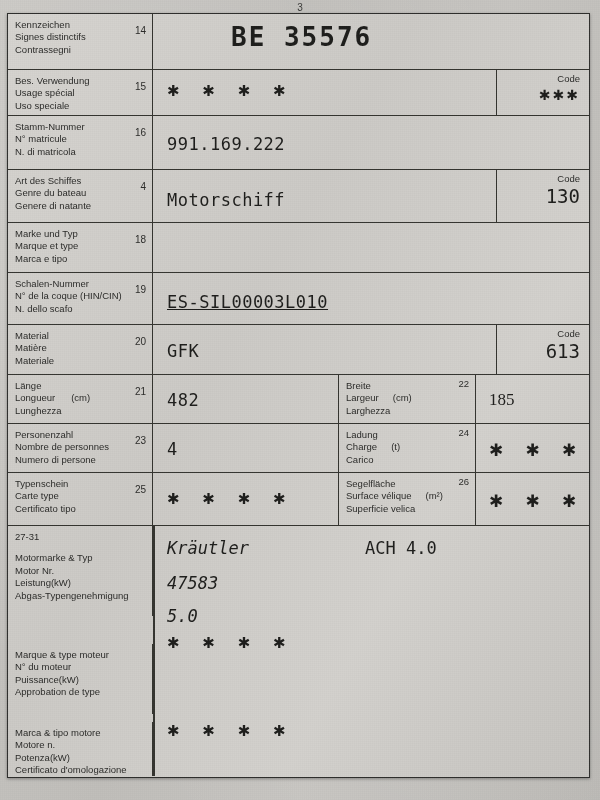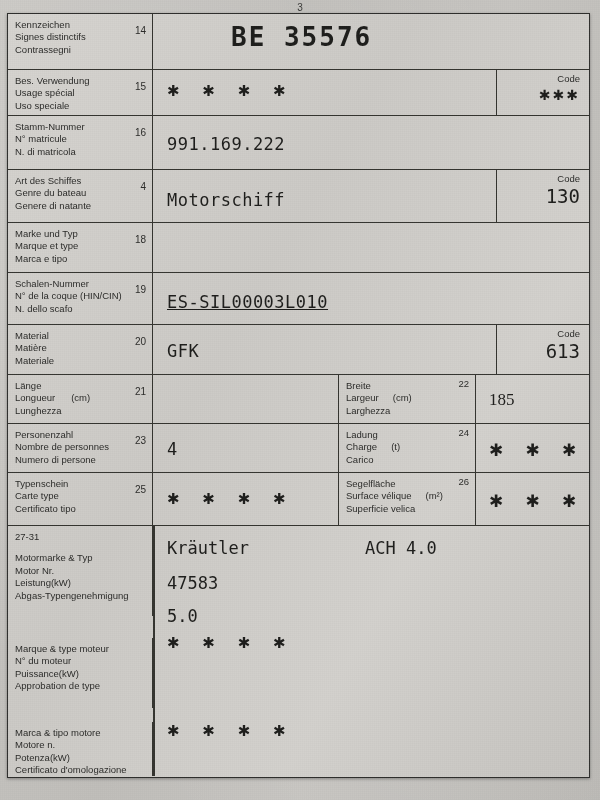--- a/index.html
+++ b/index.html
@@ -184,21 +184,21 @@
     left: 145px;
     right: 0;
     top: 0;
     bottom: 0;
     padding-left: 14px;
     box-sizing: border-box;
     font-family: "DejaVu Sans Mono", monospace;
     font-size: 17px;
     color: #1d1d1b;
   }
-  .eng-line { position: absolute; left: 14px; }
+  .eng-line { position: absolute; left: 14px; font-style: italic; }
   .eng-line2 { position: absolute; left: 212px; }
 
   .sub {
     position: absolute;
     left: 0;
     width: 145px;
     box-sizing: border-box;
     border-right: 1.5px solid #34342f;
     padding: 5px 4px 3px 7px;
     font-size: 9.5px;
@@ -298,20 +298,21 @@
 
     <div class="row" style="top:361px;height:49px;">
       <div class="lbl">
         <span class="num">21</span>
         <div>Länge</div>
         <div>
           <span>Longueur</span><span class="unit">(cm)</span>
         </div>
         <div>Lunghezza</div>
       </div>
+      <div class="val" style="padding-top:15px;">482</div>
       <div class="half2">
         <span class="num">22</span>
         <div>Breite</div>
         <div>
           <span>Largeur</span><span class="unit">(cm)</span>
         </div>
         <div>Larghezza</div>
       </div>
       <div class="val2" style="padding-top:15px;">185</div>
     </div>
@@ -360,21 +361,21 @@
         <span class="num">27-31</span>
         <div style="height:9px;"></div>
         <div>Motormarke &amp; Typ</div>
         <div>Motor Nr.</div>
         <div>
           <span>Leistung</span><span class="unit">(kW)</span>
         </div>
         <div>Abgas-Typengenehmigung</div>
       </div>
 
-      <div class="sub" style="top:112px;height:70px;">
+      <div class="sub" style="top:118px;height:70px;">
         <div>Marque &amp; type moteur</div>
         <div>N° du moteur</div>
         <div>
           <span>Puissance</span><span class="unit">(kW)</span>
         </div>
         <div>Approbation de type</div>
       </div>
 
       <div class="sub" style="top:196px;height:54px;">
         <div>Marca &amp; tipo motore</div>

